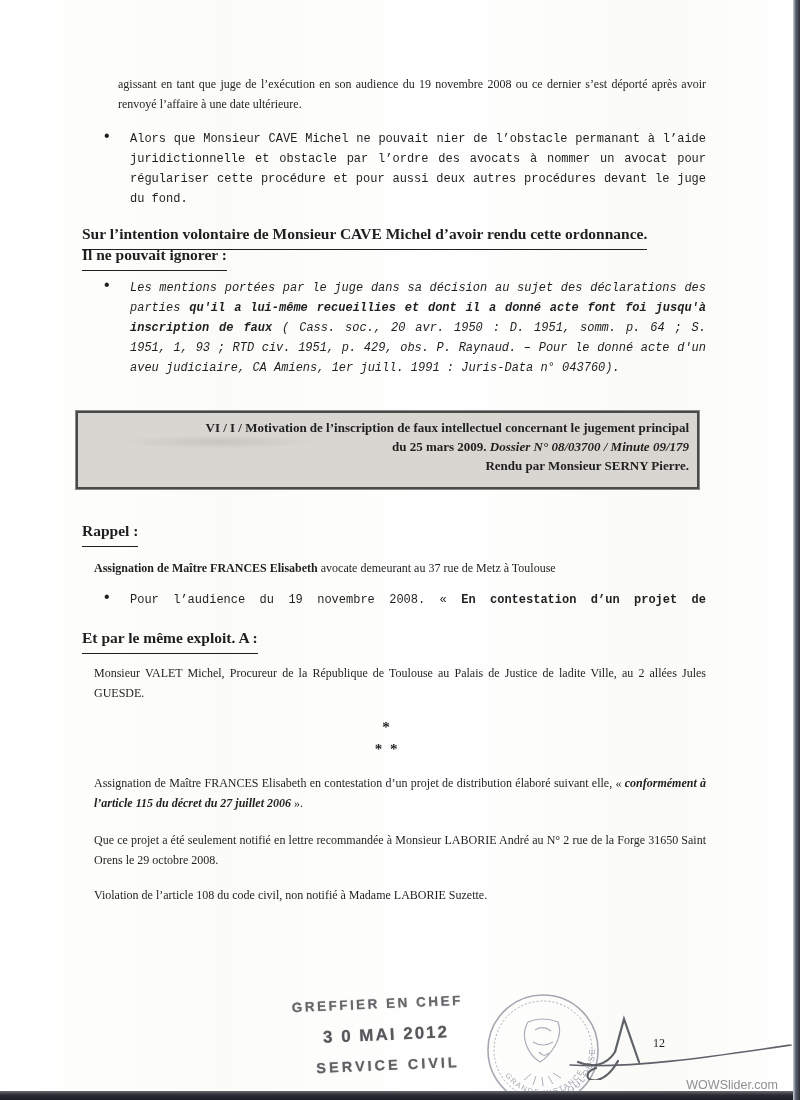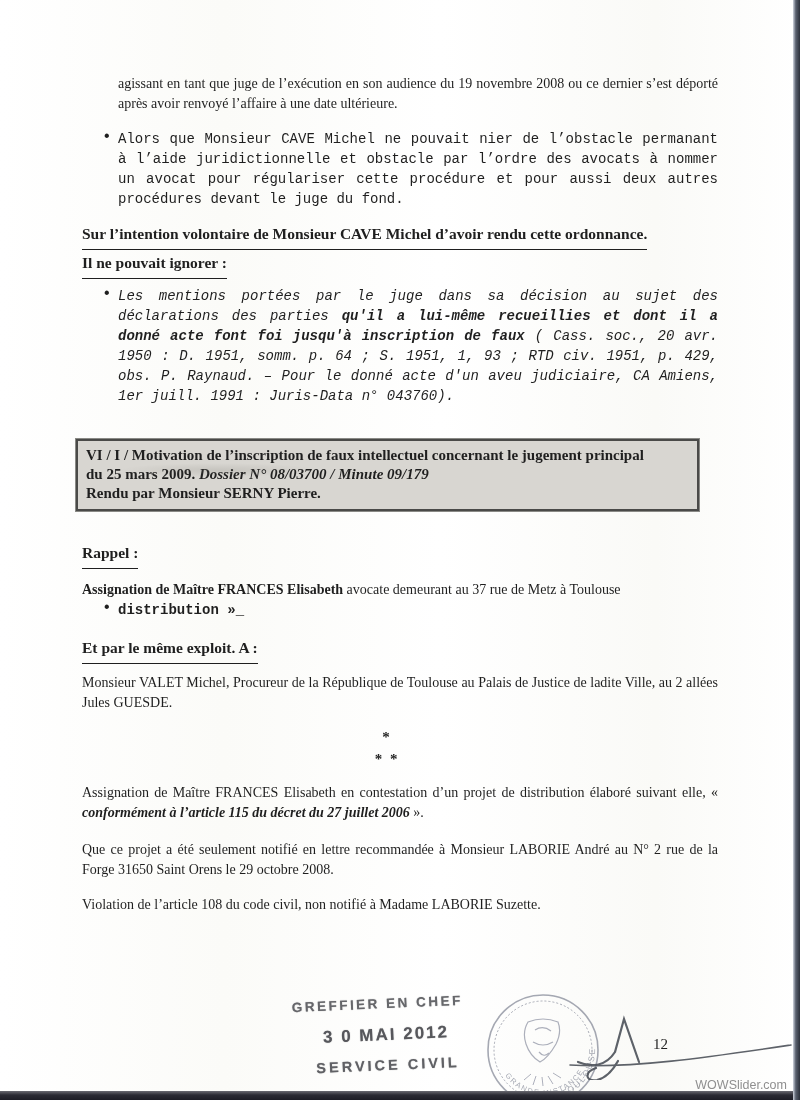--- a/index.html
+++ b/index.html
@@ -3,59 +3,59 @@
 <meta charset="utf-8">
 <style>
   html,body { margin:0; padding:0; }
   .page {
     position:relative; width:800px; height:1100px; overflow:hidden;
     background:linear-gradient(90deg,#ffffff 0%,#fbfbf8 28%,#ffffff 55%,#fafaf7 82%,#ffffff 100%);
     font-family:"Liberation Serif", serif;
     color:#1f1f1f;
   }
   .content { position:absolute; left:82px; right:82px; top:0; }
-  .para { margin:0; font-size:14px; line-height:20px; text-align:justify; }
+  .para { margin:12px; font-size:12px; line-height:20px; text-align:justify; }
   .indent { margin-left:36px; }
   .bullet { position:relative; padding-left:36px;font-family:Liberation Mono, monospace; }
   .bullet::before { content:"\2022"; position:absolute; left:20px; top:-1px; font-size:16px; }
   .heading { margin:0; font-size:15.5px; line-height:20px; font-weight:bold; white-space:nowrap; }
   .heading span { border-bottom:1.6px solid #1f1f1f; padding-bottom:7px; }
   .it { font-style:italic; }
   .b { font-weight:bold; }
   .bi { font-weight:bold; font-style:italic; }
   .force-justify { display:block; text-align:justify; text-align-last:justify; }
   .graybox {
     position:relative; margin-left:-6px; width:603px;
-    margin-top:33px; padding:5px 8px 6px 8px;
+    margin-top:33px; padding:5px 8px 12px 8px;
     background:#d8d6d1; border:2px solid #4a4a48;
     box-shadow:0 0 0 1px #8a8a86;
-    text-align:left; font-weight:bold; font-size:15px; line-height:19px;
+    text-align:right; font-weight:bold; font-size:13px; line-height:19px;
   }
   .graybox::after { 
     content:""; position:absolute; left:40px; top:22px; width:200px; height:14px;
     background:radial-gradient(ellipse at center, rgba(120,118,110,.18), rgba(120,118,110,0) 70%);
   }
   .graybox .line { white-space:nowrap; }
   .stars { text-align:center; transform:translateX(-13px); font-weight:bold; }
   .stars div { font-size:15px; line-height:18px; letter-spacing:2px; }
-  .pagenum { position:absolute; left:653px; top:1036px; font-size:15px; }
+  .pagenum { position:absolute; left:653px; top:1036px; font-size:12px; }
   
   .stamp {
     position:absolute; left:293px; top:996px; width:190px;
     transform:rotate(-2.5deg);
     font-family:"Liberation Sans", sans-serif; color:#45464b;
     text-shadow:0 0 1px rgba(70,70,75,.65);
   }
   .stamp-l1 { font-size:13.5px; font-weight:bold; letter-spacing:2.5px; opacity:.82; }
   .stamp-l2 { margin-top:14px; margin-left:30px; font-size:17px; font-weight:bold; letter-spacing:2px; opacity:.9; }
   .stamp-l3 { margin-top:12px; margin-left:22px; font-size:14.5px; font-weight:bold; letter-spacing:3px; opacity:.85; }
   .seal { position:absolute; left:483px; top:990px; opacity:.8; }
   .signature { position:absolute; left:560px; top:1010px; opacity:.9; }
   .watermark {
-    position:absolute; right:13px; top:1078px; z-index:12;
+    position:absolute; right:22px; top:1078px; z-index:12;
     font-family:"Liberation Sans", sans-serif; font-size:12.5px; color:#8f8f8f;
     text-shadow:0 1px 0 #ffffff; text-decoration:none; cursor:pointer;
   }
   .bar-bottom {
     position:absolute; left:0; right:0; top:1091px; height:9px; z-index:10;
     background:linear-gradient(#6a6a72 0%, #2a2a33 45%, #1d1d26 100%);
   }
   .bar-right {
     position:absolute; top:0; right:0; width:7px; height:1100px; z-index:11;
     background:linear-gradient(to right,#cfd4de 0%, #59606e 40%, #2b303a 100%);
@@ -70,21 +70,21 @@
     <p class="para indent" style="margin-top:74px">agissant en tant que juge de l’exécution  en son audience du 19 novembre 2008 ou ce dernier s’est déporté après avoir renvoyé l’affaire à une date ultérieure.</p>
 
     <div class="bullet" style="margin-top:15px">
       <p class="para">Alors que Monsieur CAVE Michel ne pouvait nier de l’obstacle permanant à l’aide juridictionnelle et obstacle par l’ordre des avocats à nommer un avocat pour régulariser cette procédure et pour aussi deux autres procédures devant le juge du fond.</p>
     </div>
 
     <p class="heading" style="margin-top:15px">
       <span>Sur l’intention volontaire de Monsieur CAVE Michel d’avoir rendu cette ordonnance.</span>
     </p>
 
-    <p class="heading" style="margin-top:9px">
+    <p class="heading" style="margin-top:1px">
       <span>Il ne pouvait ignorer :</span>
     </p>
 
     <div class="bullet" style="margin-top:13px">
       <p class="para"><span class="it">Les mentions portées par le juge dans sa décision au sujet des déclarations des parties </span><span class="bi">qu'il a lui-même recueillies et dont il a donné acte font foi jusqu'à inscription de faux</span><span class="it"> ( Cass. soc., 20 avr. 1950 : D. 1951, somm. p. 64 ; S. 1951, 1, 93 ; RTD civ. 1951, p. 429, obs. P. Raynaud. – Pour le donné acte d'un aveu judiciaire,  CA Amiens, 1er juill. 1991 : Juris-Data n° 043760).</span></p>
     </div>
 
     <div class="graybox">
       <div class="line">VI / I / Motivation de l’inscription de faux intellectuel concernant le jugement principal</div>
       <div class="line"><span>du 25 mars 2009. </span><span class="bi">Dossier N° 08/03700 / Minute 09/179</span></div>
@@ -92,21 +92,21 @@
     </div>
 
     <p class="heading" style="margin-top:32px">
       <span>Rappel :</span>
     </p>
 
     <p class="para" style="margin-top:17px"><span class="b">Assignation de Maître FRANCES Elisabeth</span><span> avocate demeurant au 37 rue de Metz à Toulouse</span></p>
 
     <div class="bullet">
       <p class="para">
-        <span style="display:block;text-align:left"><span class="b">distribution »</span><span>_</span></span>
+        <span class="force-justify"><span>Pour l’audience du 19 novembre 2008. « </span><span class="b">En contestation d’un projet de</span></span>
       </p>
     </div>
 
     <p class="heading" style="margin-top:18px">
       <span>Et par le même exploit. A :</span>
     </p>
 
 
     <p class="para" style="margin-top:15px">Monsieur VALET Michel, Procureur de la République de Toulouse au Palais de Justice de ladite Ville, au 2 allées Jules GUESDE.</p>
 

